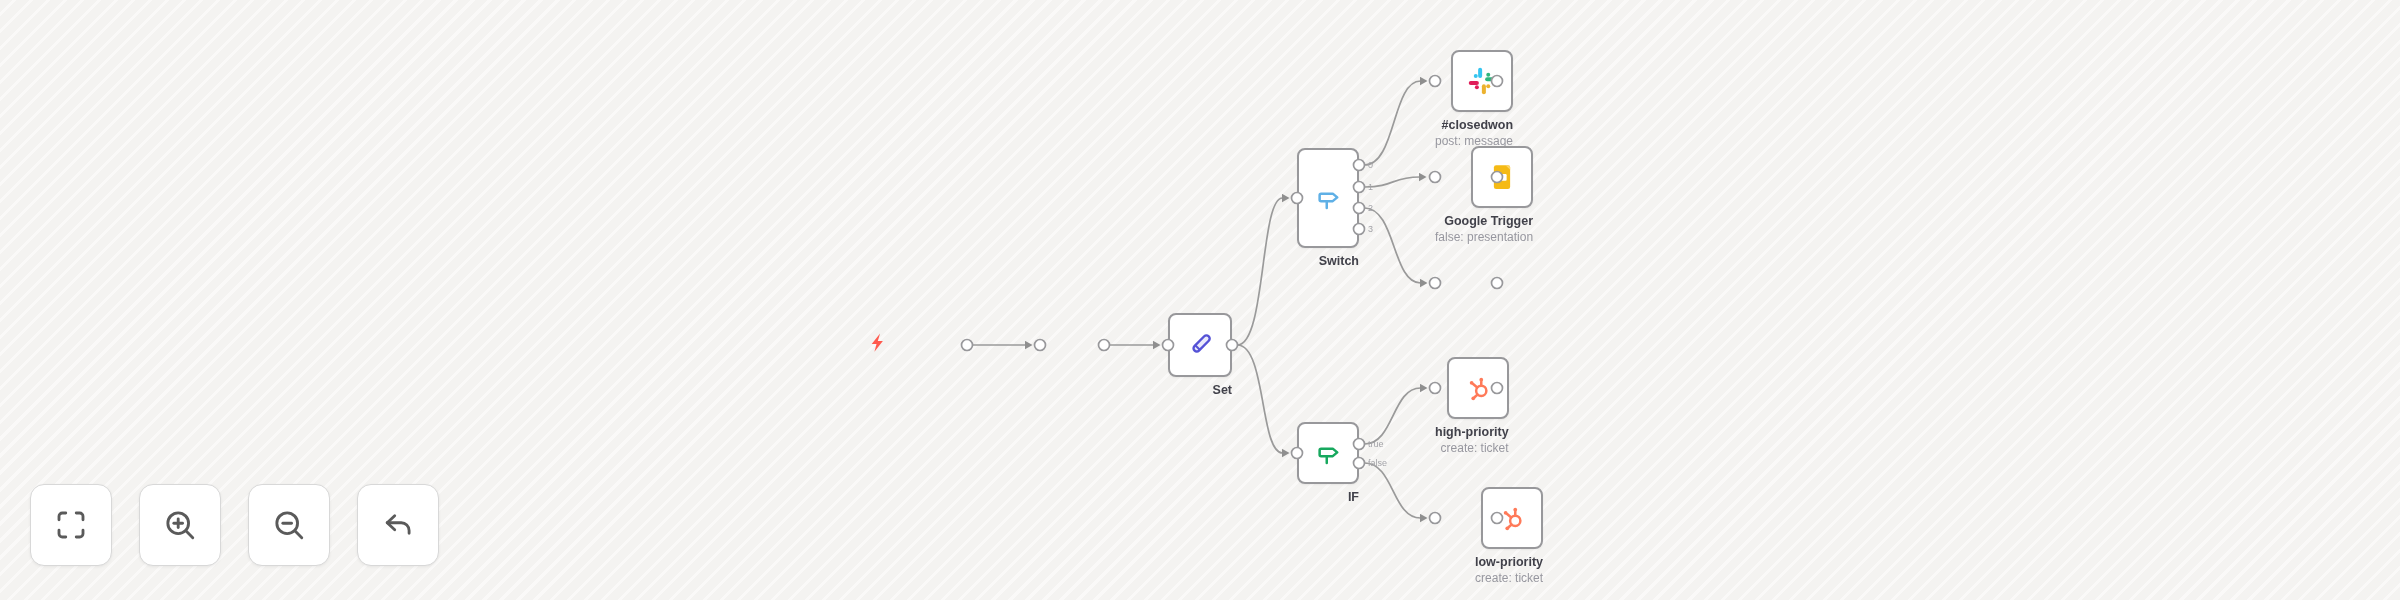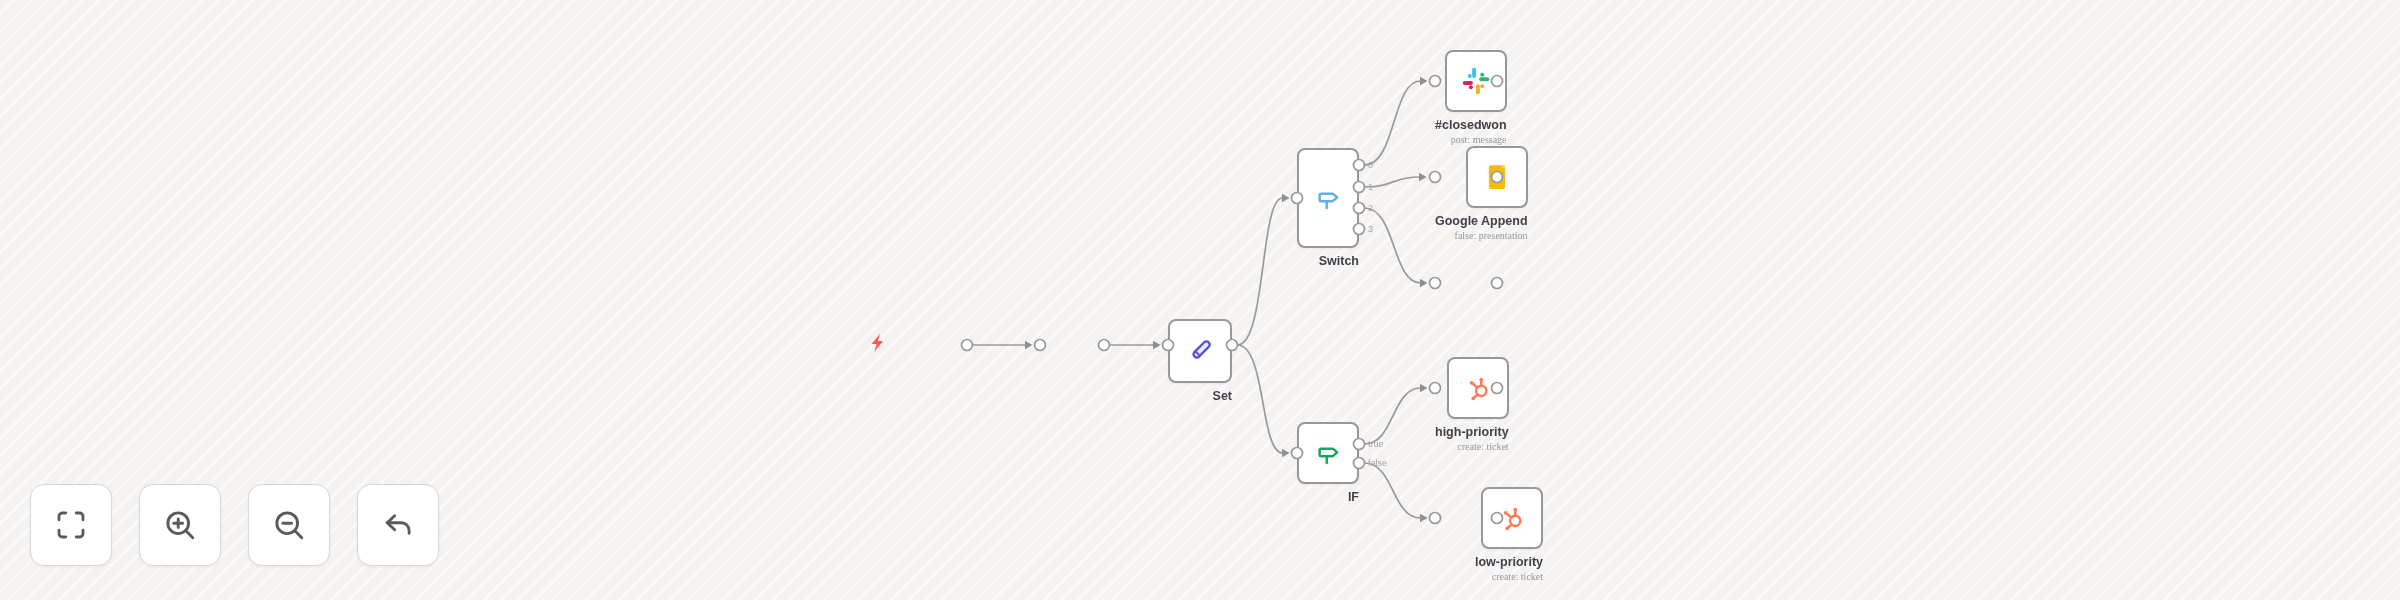--- a/index.html
+++ b/index.html
@@ -23,22 +23,22 @@
   }
   .box-sm{width:62px;height:62px;}
   .box-md{width:64px;height:64px;}
   .box-tall{width:62px;height:100px;}
   .box-trigger{border-radius:32px 8px 8px 32px;}
   .node-label{
     margin-top:6px;font-size:12.5px;font-weight:700;color:#41414a;
     white-space:nowrap;text-align:center;line-height:1.15;
   }
   .node-sub{
-    margin-top:2px;font-size:10px;color:#97979f;
-    white-space:nowrap;text-align:center;font-family:Liberation Serif, serif;
+    margin-top:2px;font-size:12px;color:#97979f;
+    white-space:nowrap;text-align:center;
   }
   .bolt{position:absolute;z-index:2;}
   svg.wires{position:absolute;left:0;top:0;z-index:5;pointer-events:none;}
   .controls{position:absolute;left:30px;top:484px;display:flex;gap:27px;z-index:10;}
   .ctrl-btn{
     width:82px;height:82px;background:#fff;border:1.5px solid #d8d8d8;
     border-radius:14px;display:flex;align-items:center;justify-content:center;
     box-shadow:0 1px 3px rgba(0,0,0,.06);cursor:pointer;padding:0;
   }
   .ctrl-btn svg{stroke:#5a5a5a;fill:none;stroke-width:1.9;stroke-linecap:round;stroke-linejoin:round;}
@@ -49,21 +49,21 @@
 <div class="canvas">
 
   <div class="bolt" style="left:869px;top:333px;">
     <svg width="16" height="20" viewBox="0 0 12 17">
         <path d="M8.6 0.5 L1.5 9.3 H5.6 L3.8 16 L11 6.8 H6.7 Z" fill="#ff5a4e"></path>
       </svg>
   </div>
 
 
 
-  <div class="node" style="left:1168px;top:313px;margin-top:6px;">
+  <div class="node" style="left:1168px;top:313px;">
     <div class="node-box box-md">
       <svg width="32" height="32" viewBox="0 0 24 24">
         <g transform="rotate(45 12 12)">
           <rect x="9.6" y="2.8" width="4.8" height="15" rx="2.3" fill="#eaeafb" stroke="#5552d6" stroke-width="1.8"></rect>
           <path d="M9.6 14.6 h4.8" stroke="#5552d6" stroke-width="1.5"></path>
         </g>
       </svg>
     </div>
     <div class="node-label">Set</div>
   </div>
@@ -98,21 +98,21 @@
   </div>
 
   <div class="node" style="left:1435px;top:146px;">
     <div class="node-box box-sm">
       <svg width="30" height="30" viewBox="0 0 24 24">
         <rect x="5.5" y="2.5" width="13" height="19" rx="1.8" fill="#F5BA15"></rect>
         <path d="M14.8 2.5 H16.7 A1.8 1.8 0 0 1 18.5 4.3 V6.2 Z" fill="#FBD569"></path>
         <rect x="8.3" y="9.6" width="7.4" height="5.4" rx="0.9" fill="#ffffff"></rect>
       </svg>
     </div>
-    <div class="node-label">Google Append</div>
+    <div class="node-label">Google Trigger</div>
     <div class="node-sub">false: presentation</div>
   </div>
 
 
   <div class="node" style="left:1297px;top:422px;">
     <div class="node-box box-sm">
       <svg width="30" height="30" viewBox="0 0 24 24">
         <g fill="none" stroke="#17a85e" stroke-width="2" stroke-linejoin="round" stroke-linecap="round">
           <path d="M6.5 8.5 H15.8 L19.4 11.5 L15.8 14.5 H6.5 A1.2 1.2 0 0 1 5.3 13.3 V9.7 A1.2 1.2 0 0 1 6.5 8.5 Z"></path>
           <line x1="11" y1="14.6" x2="11" y2="20"></line>

